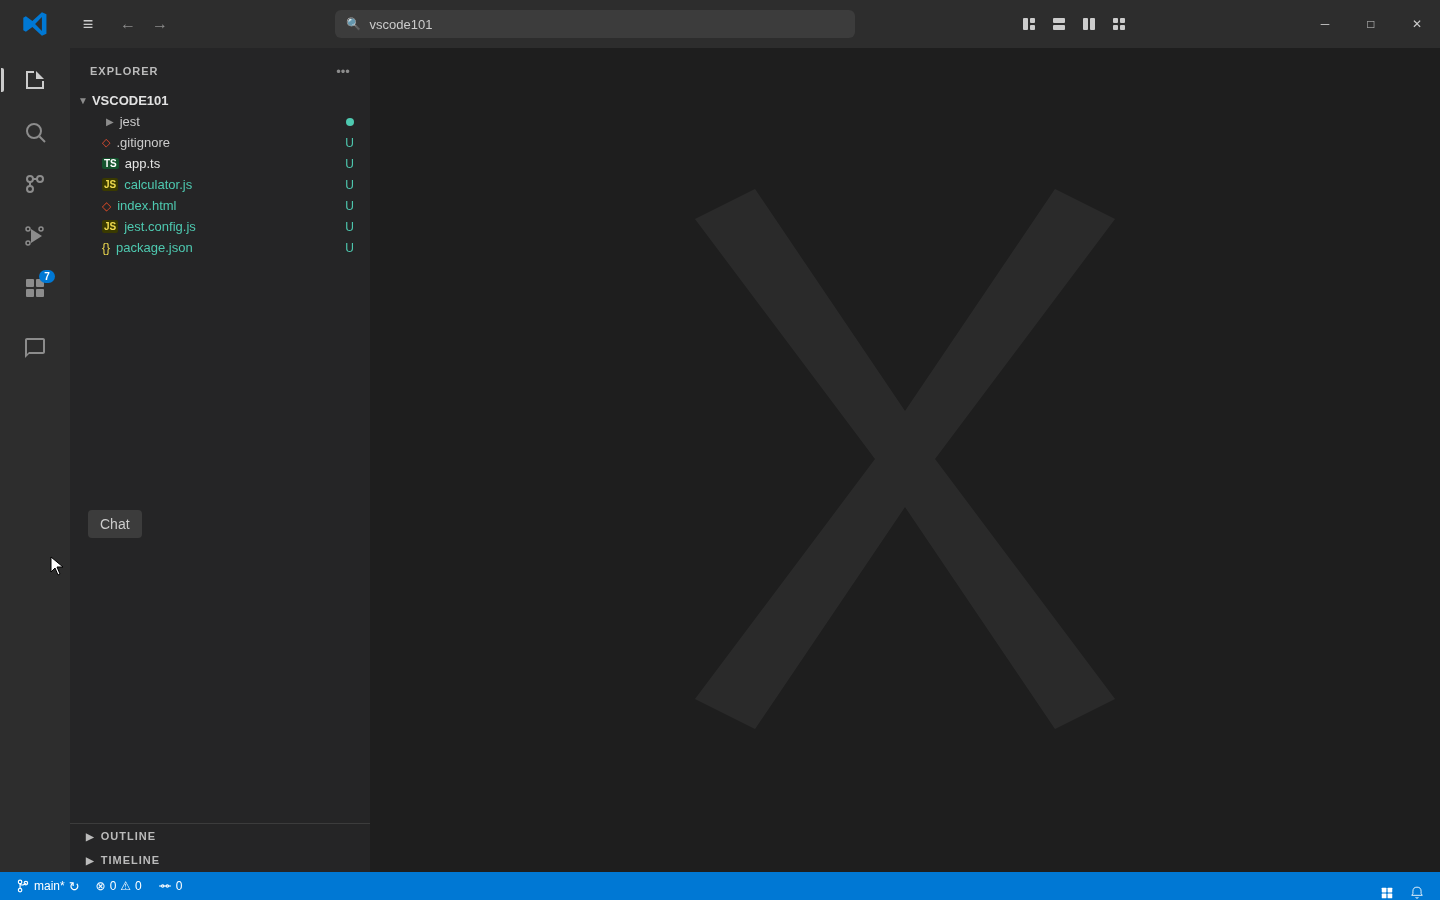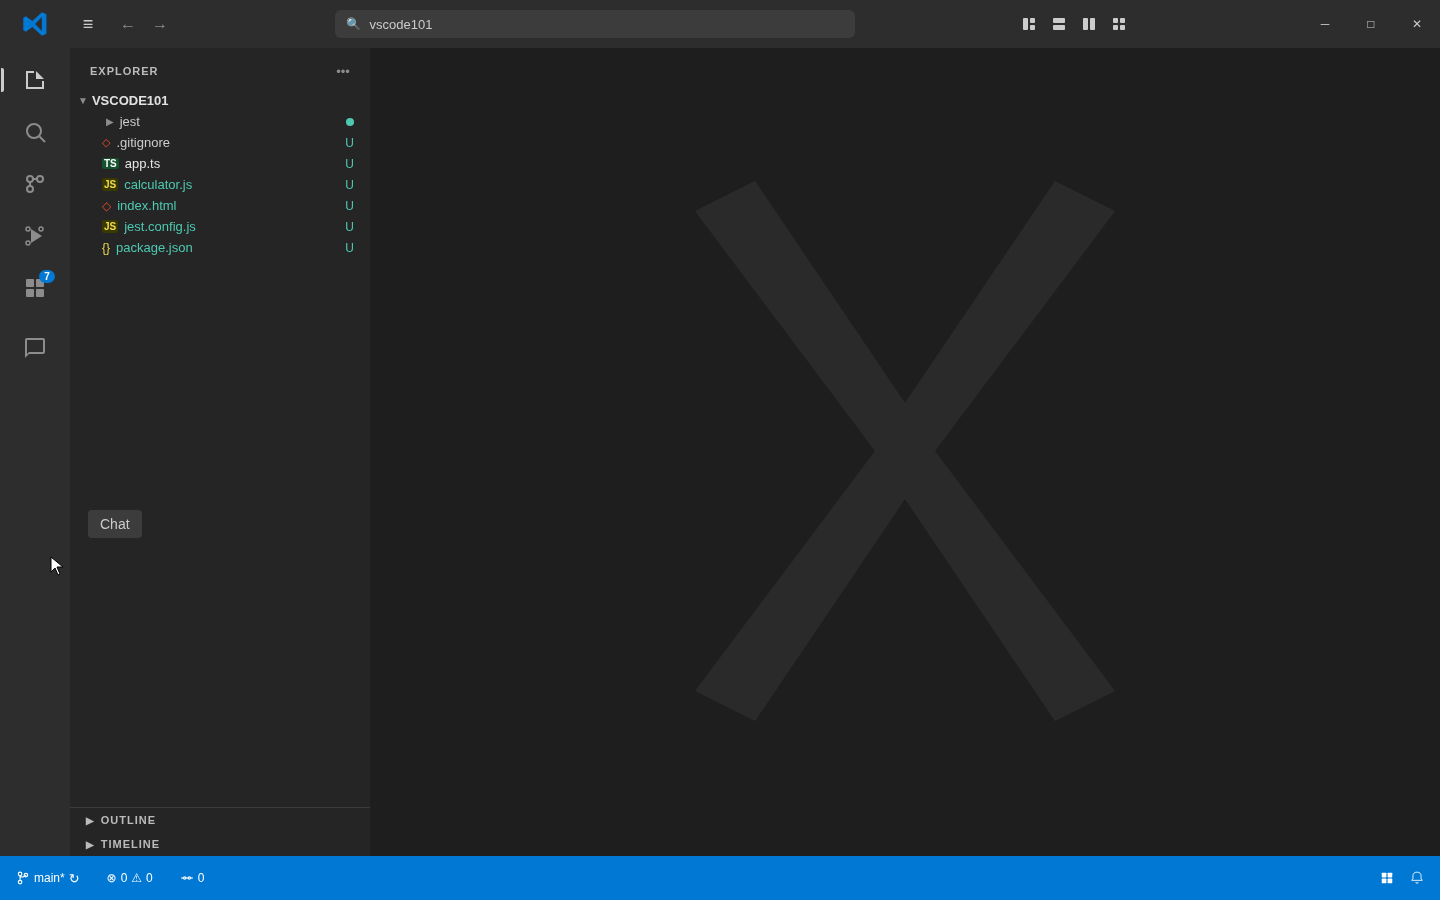--- a/index.html
+++ b/index.html
@@ -302,27 +302,27 @@
     .vscode-watermark {
       opacity: 0.07;
     }
     .vscode-watermark svg {
       width: 600px;
       height: 600px;
     }
 
     
     .statusbar {
-      height: 44px;
+      height: 28px;
       background: #0078d4;
       display: flex;
-      align-items: center;
+      align-items: flex-end;
       padding: 0 8px;
       flex-shrink: 0;
-      gap: 11px;
+      gap: 0;
     }
     .status-item {
       display: flex;
       align-items: center;
       gap: 4px;
       padding: 0 8px;
       height: 100%;
       cursor: pointer;
       font-size: 12px;
       color: white;

